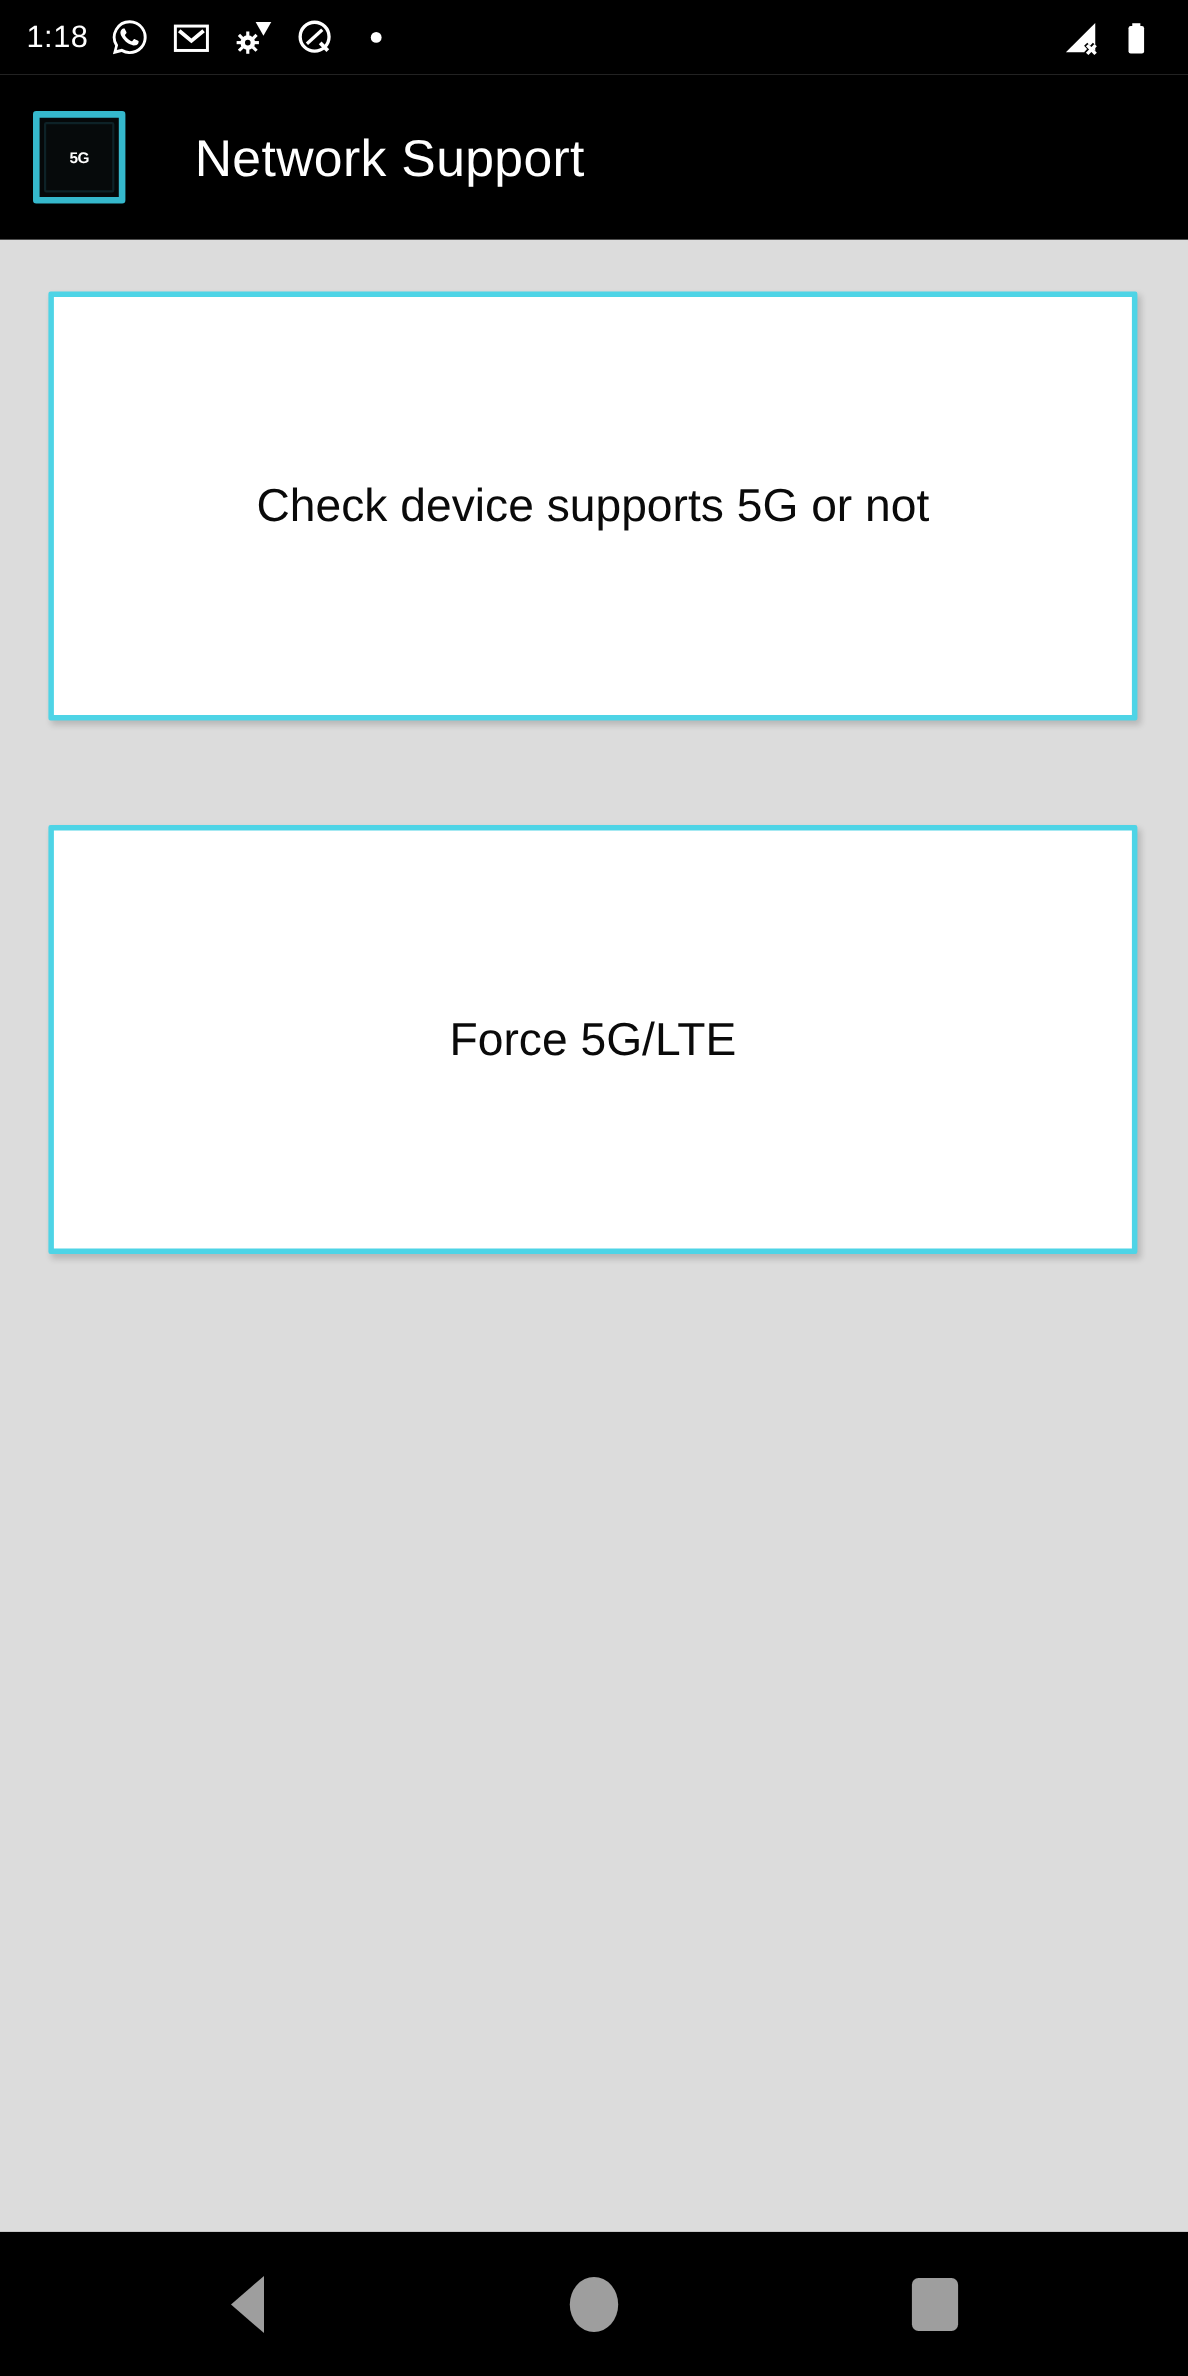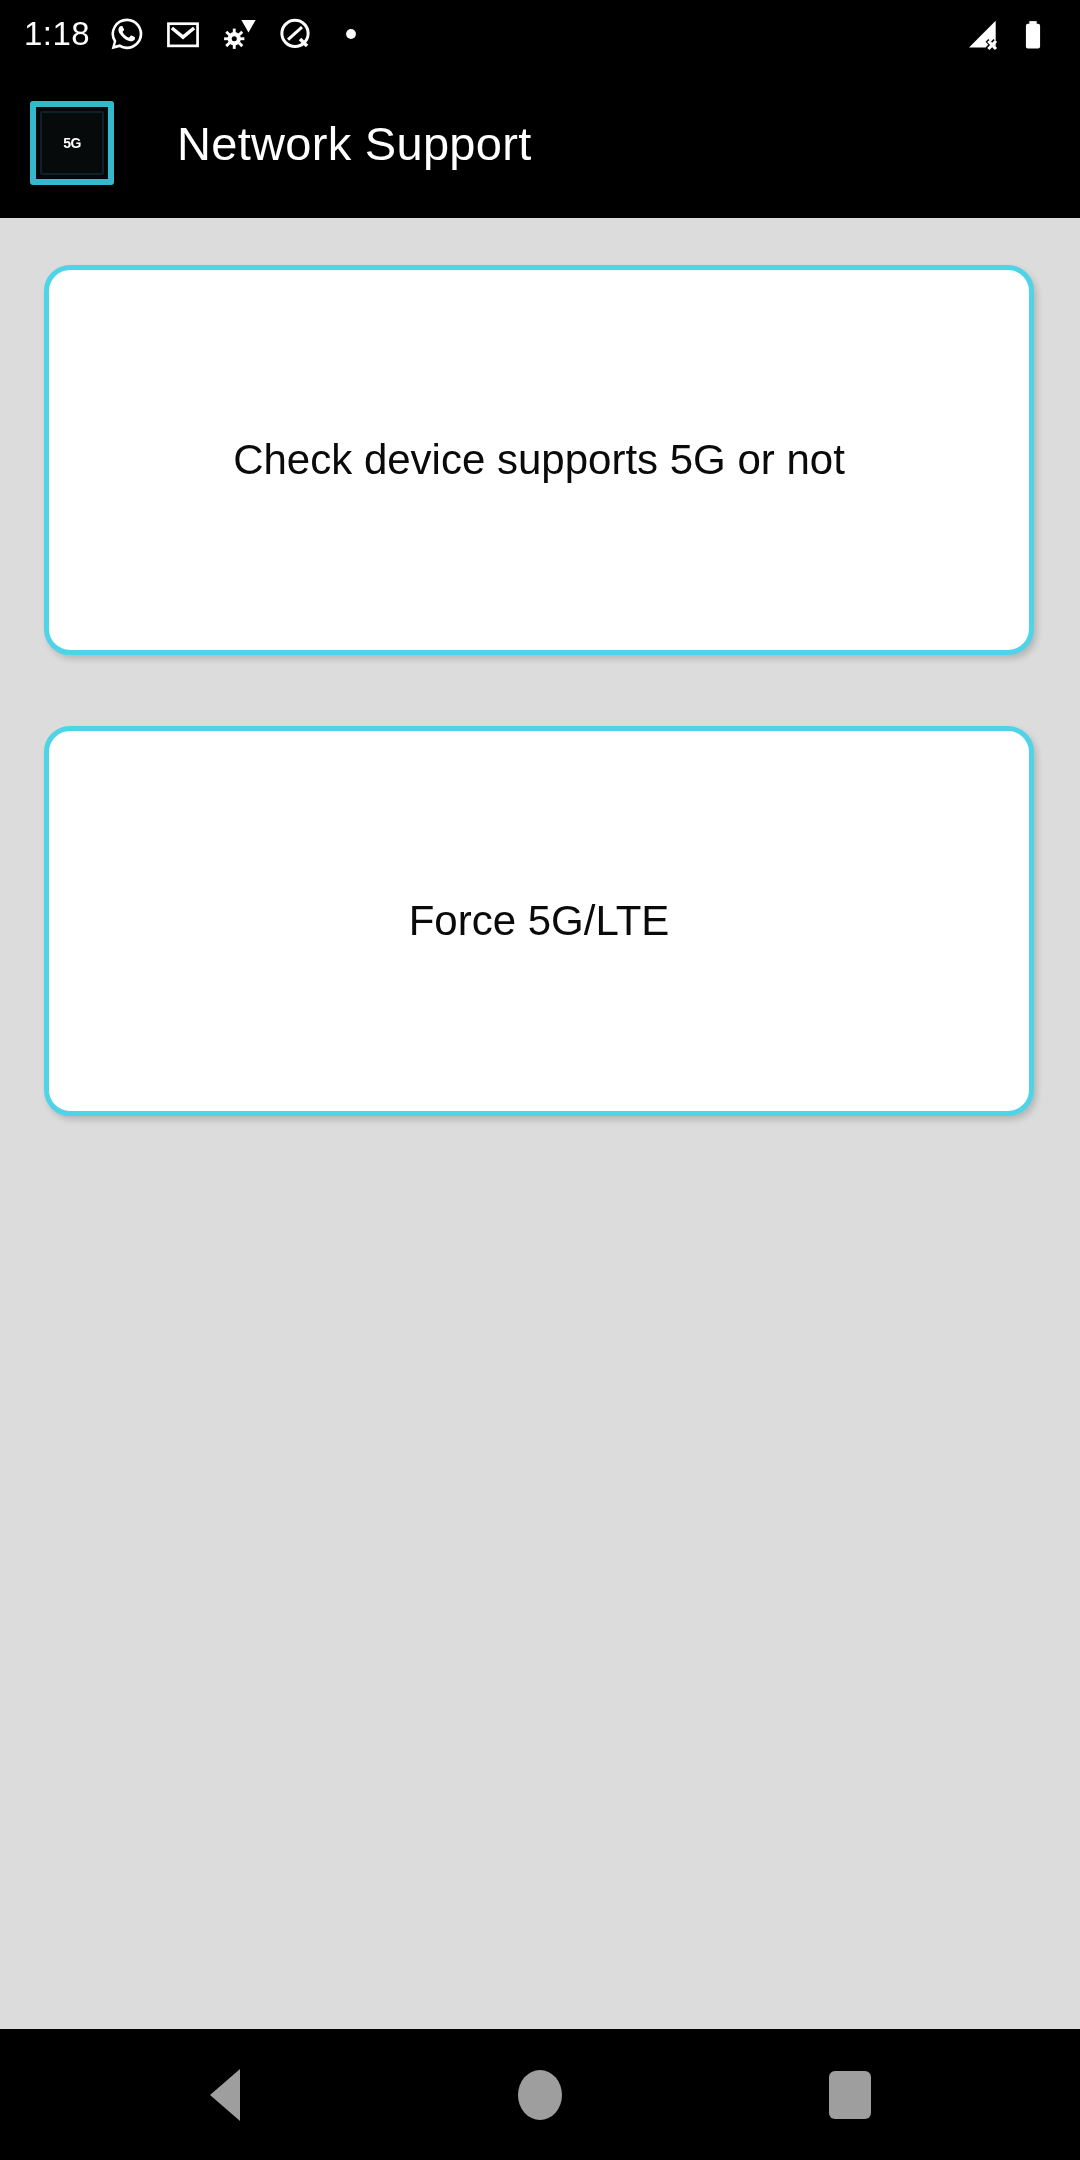--- a/index.html
+++ b/index.html
@@ -20,21 +20,21 @@
     position:absolute; top:0; left:0;
     width:1080px; height:68px;
     background:#000;
     display:flex; align-items:center;
   }
   #status-left {
     display:flex; align-items:center; gap:18px;
     padding-left:24px; flex:1;
   }
   #clock {
-    color:#fff; font-size:33px; letter-spacing:0.5px;
+    color:#fff; font-size:28px; letter-spacing:0.5px;
     font-family:"Liberation Sans", sans-serif;
   }
   .sb-icon { width:38px; height:38px; display:block; }
   #status-right {
     display:flex; align-items:center; gap:14px;
     padding-right:26px;
   }
 
   
   #app-bar {
@@ -80,26 +80,26 @@
   #content {
     position:absolute; top:218px; left:0;
     width:1080px; height:1811px;
     background:#dcdcdc;
   }
   .card {
     position:absolute;
     left:44px; width:990px;
     background:#ffffff;
     border:5px solid #4ed4e6;
-    border-radius:26px;
+    border-radius:2px;
     display:flex; align-items:center; justify-content:center;
     box-shadow:3px 4px 6px rgba(0,0,0,0.17);
   }
   #card-check { top:47px; height:390px; }
-  #card-force { top:508px; height:390px; }
+  #card-force { top:532px; height:390px; }
   .card-label {
     color:#0a0a0a;
     font-size:42px;
     font-weight:400;
     text-align:center;
     font-family:"Liberation Sans", sans-serif;
   }
 
   
   #nav-bar {

